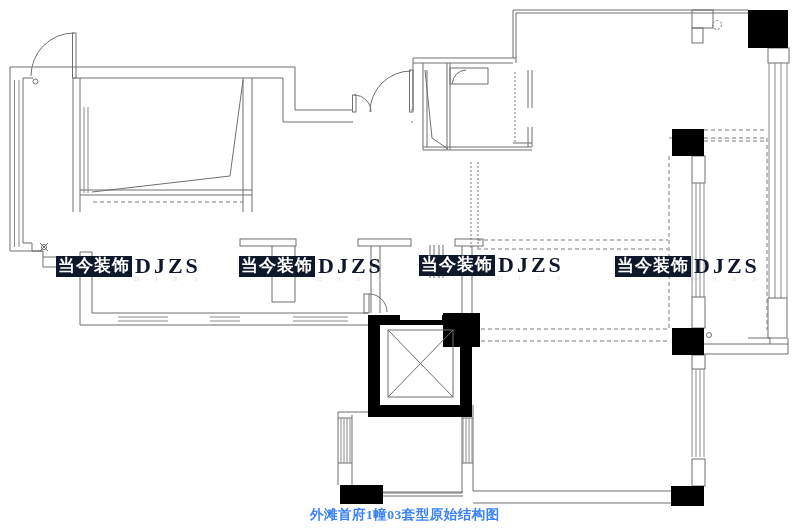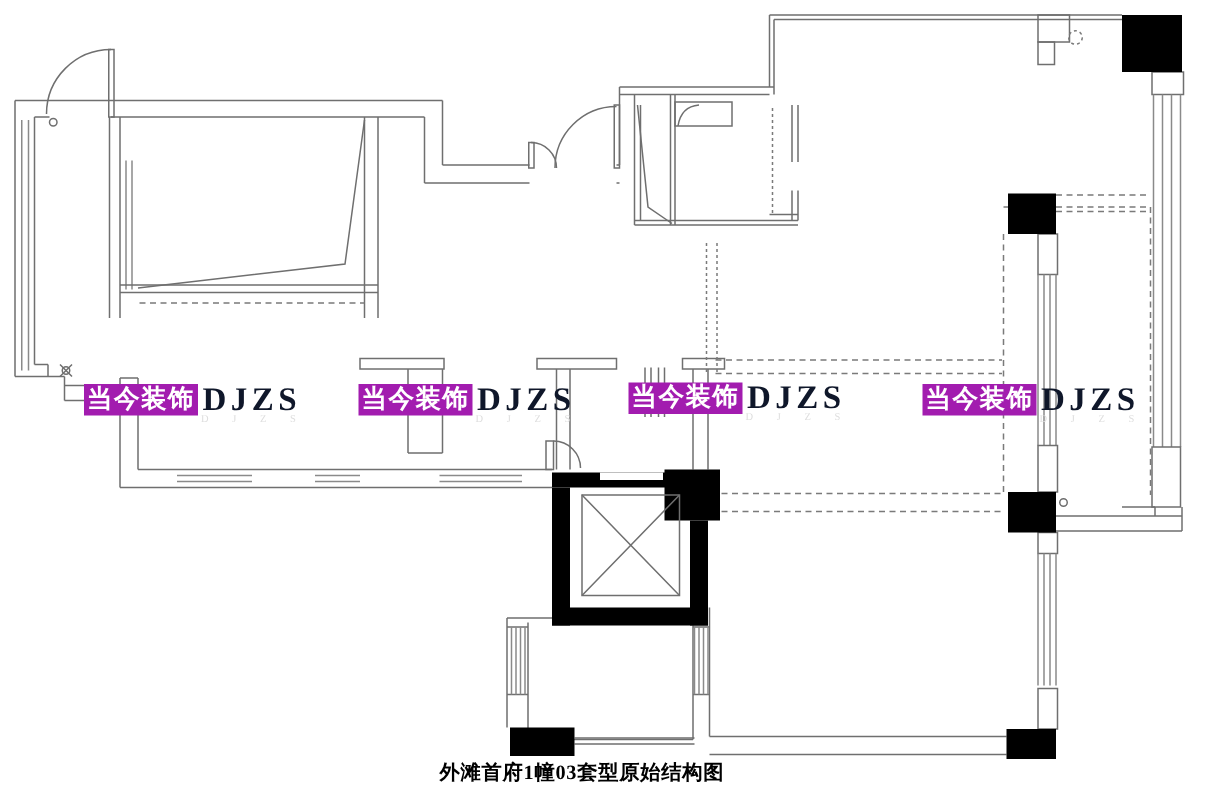--- a/index.html
+++ b/index.html
@@ -6,28 +6,28 @@
   #stage{position:relative;width:805px;height:531px;background:#fff;overflow:hidden;
          font-family:"Liberation Sans",sans-serif;}
   #plan-svg{position:absolute;left:0;top:0;}
   .w{fill:none;stroke:#6f6f6f;stroke-width:1;}
   .w2{fill:none;stroke:#8a8a8a;stroke-width:1;}
   .d{fill:none;stroke:#7a7a7a;stroke-width:1;stroke-dasharray:4 3;}
   .dd{fill:none;stroke:#7a7a7a;stroke-width:1;stroke-dasharray:2 2;}
   .blk{fill:#000000;stroke:none;}
   .wht{fill:#ffffff;stroke:none;}
   .wm{position:absolute;display:flex;align-items:center;white-space:nowrap;}
-  .wm-box{display:inline-block;background:#a21caf;color:#ffffff;
+  .wm-box{display:inline-block;background:#0f172a;color:#ffffff;
           font-size:17px;font-weight:bold;letter-spacing:1px;
           padding:1px 2px 2px 2px;line-height:18px;}
   .wm-latin{display:inline-block;color:#0f172a;font-family:"Liberation Serif",serif;
             font-size:22px;font-weight:bold;letter-spacing:3px;margin-left:3px;}
   .wm-sub{position:absolute;color:#dedede;font-size:7px;letter-spacing:7px;
           font-family:"Liberation Serif",serif;margin-left:36px;}
-  #caption{position:absolute;left:293px;top:506px;color:#000000;
+  #caption{position:absolute;left:310px;top:506px;color:#3b82f6;
            font-family:"Liberation Serif",serif;font-size:13.5px;font-weight:bold;
            letter-spacing:0.5px;}
 </style>
 </head>
 <body>
 
 <div id="stage">
 
 <svg id="plan-svg" width="805" height="531" viewBox="0 0 805 531">
 

